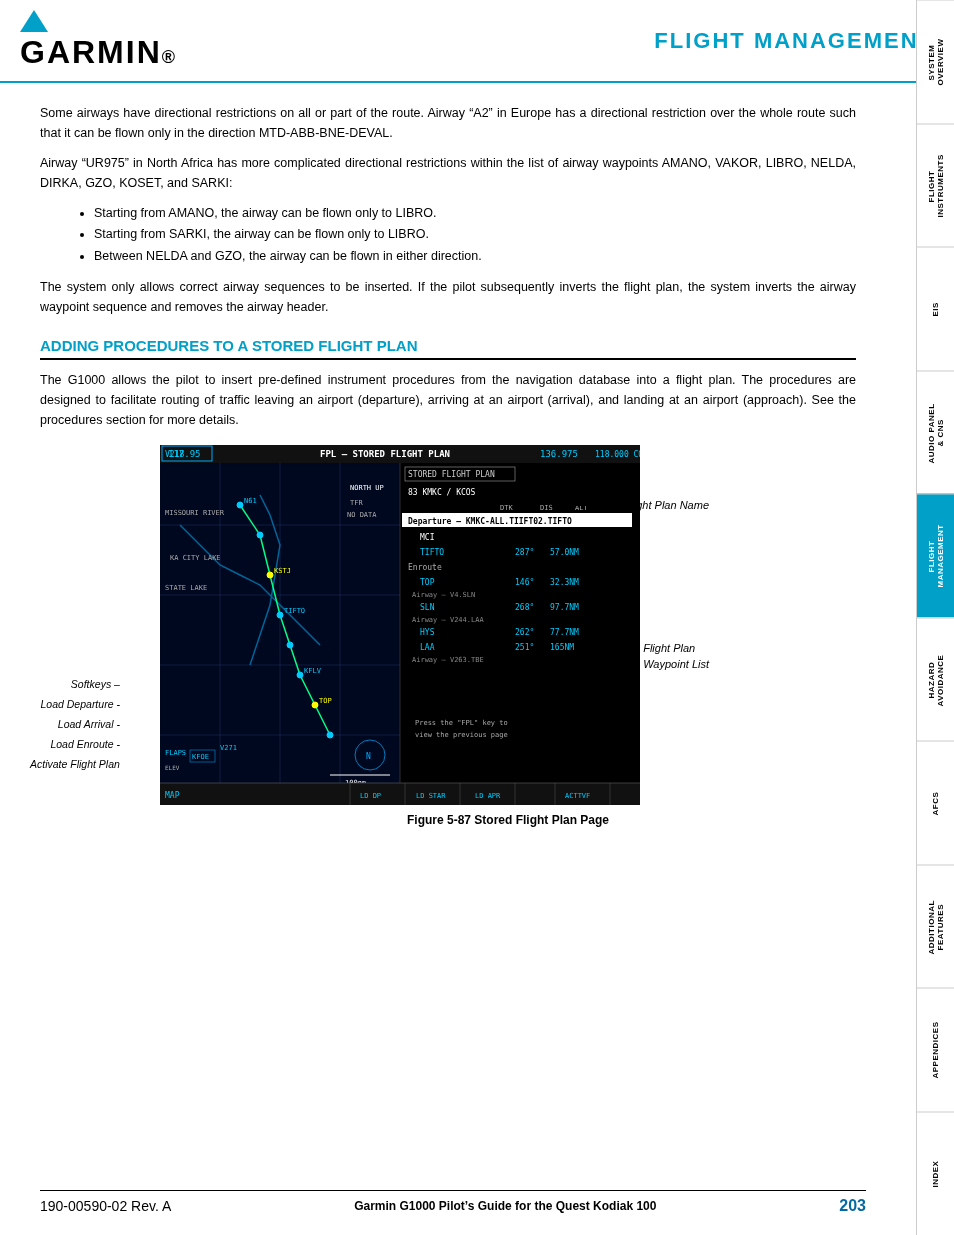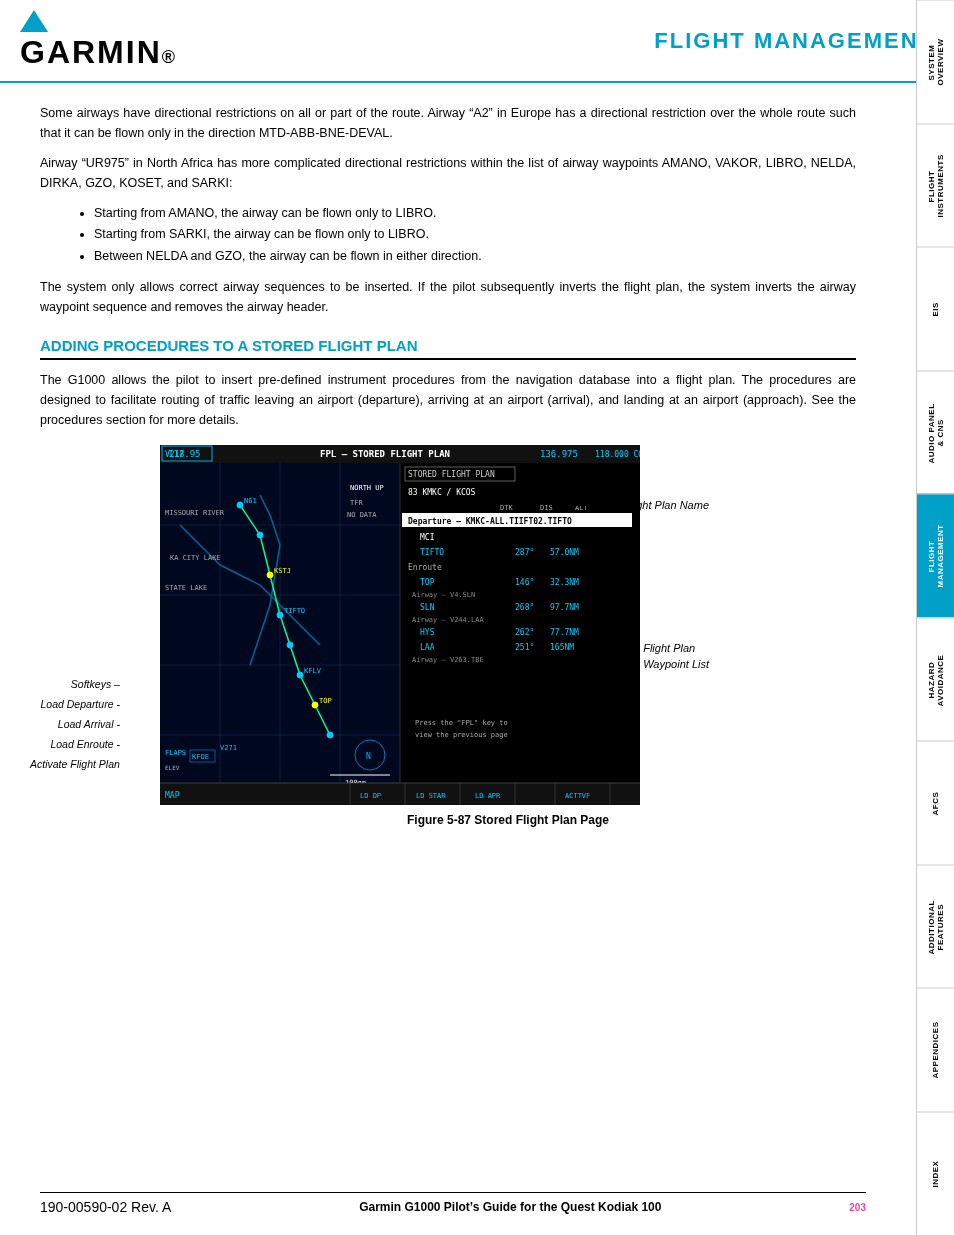--- a/index.html
+++ b/index.html
@@ -165,23 +165,23 @@
       color: #000;
     }
 
     .footer-center {
       font-size: 12px;
       font-weight: bold;
       color: #000;
     }
 
     .footer-right {
-      font-size: 10px;
-      font-weight: bold;
-      color: #ec4899;
+      font-size: 16px;
+      font-weight: bold;
+      color: #0369a1;
     }
 
     .logo-wrapper {
       display: flex;
       flex-direction: column;
       align-items: flex-start;
     }
 
     .logo-top {
       display: flex;

